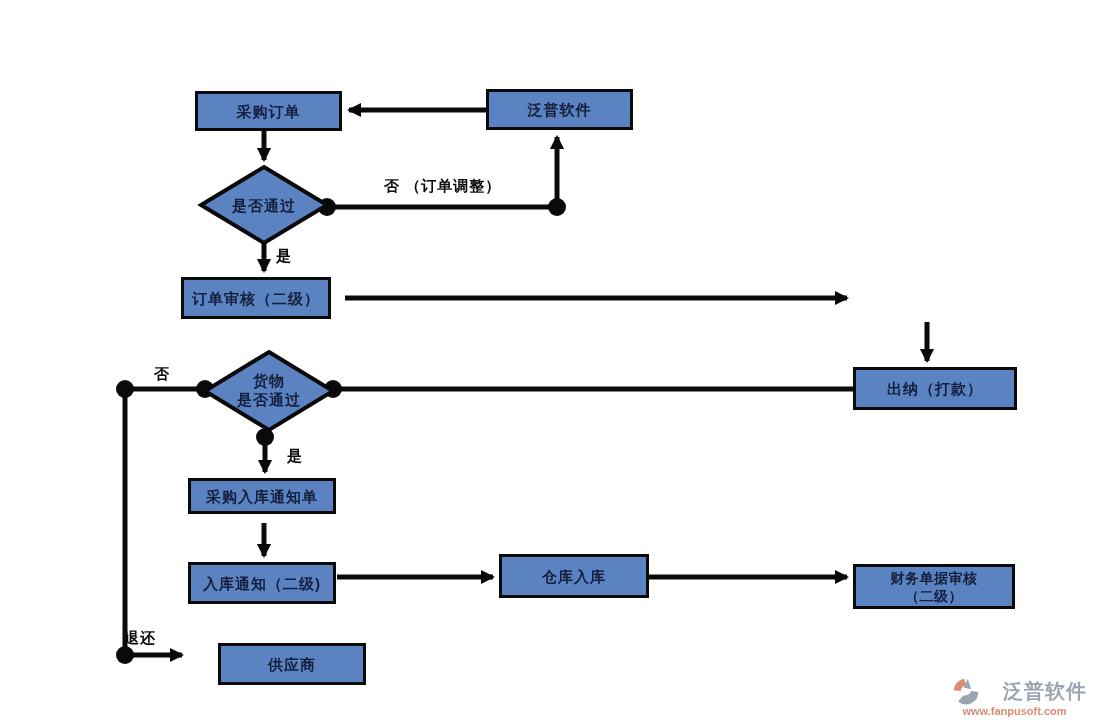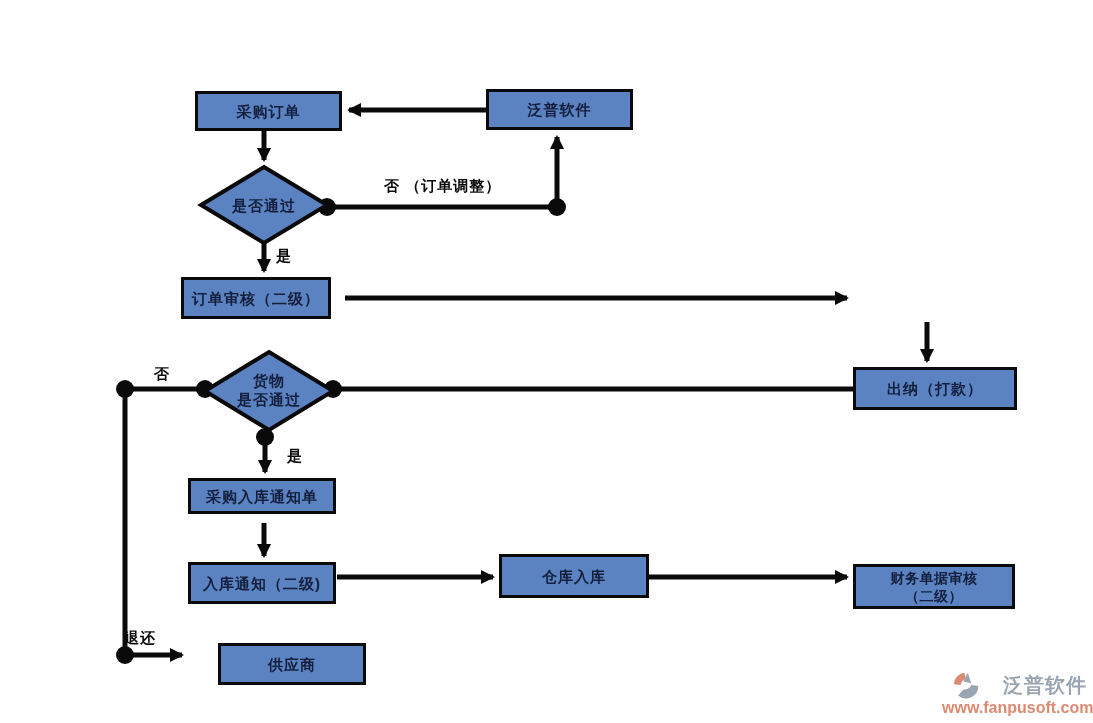--- a/index.html
+++ b/index.html
@@ -95,21 +95,21 @@
     font-size: 20px;
     font-weight: bold;
     letter-spacing: 1px;
     white-space: nowrap;
     margin-left: 20px;
   }
   .watermark .url {
     width: 100%;
     text-align: center;
     color: var(--watermark-salmon);
-    font-size: 16px;
+    font-size: 11px;
     font-weight: bold;
     margin-top: 0px;
     white-space: nowrap;
   }
   .logo-svg { width: 28px; height: 28px; display: block; }
   .logo-svg .part-a { fill: var(--watermark-salmon); }
   .logo-svg .part-b { fill: var(--watermark-gray); }
 </style>
 </head>
 <body>

